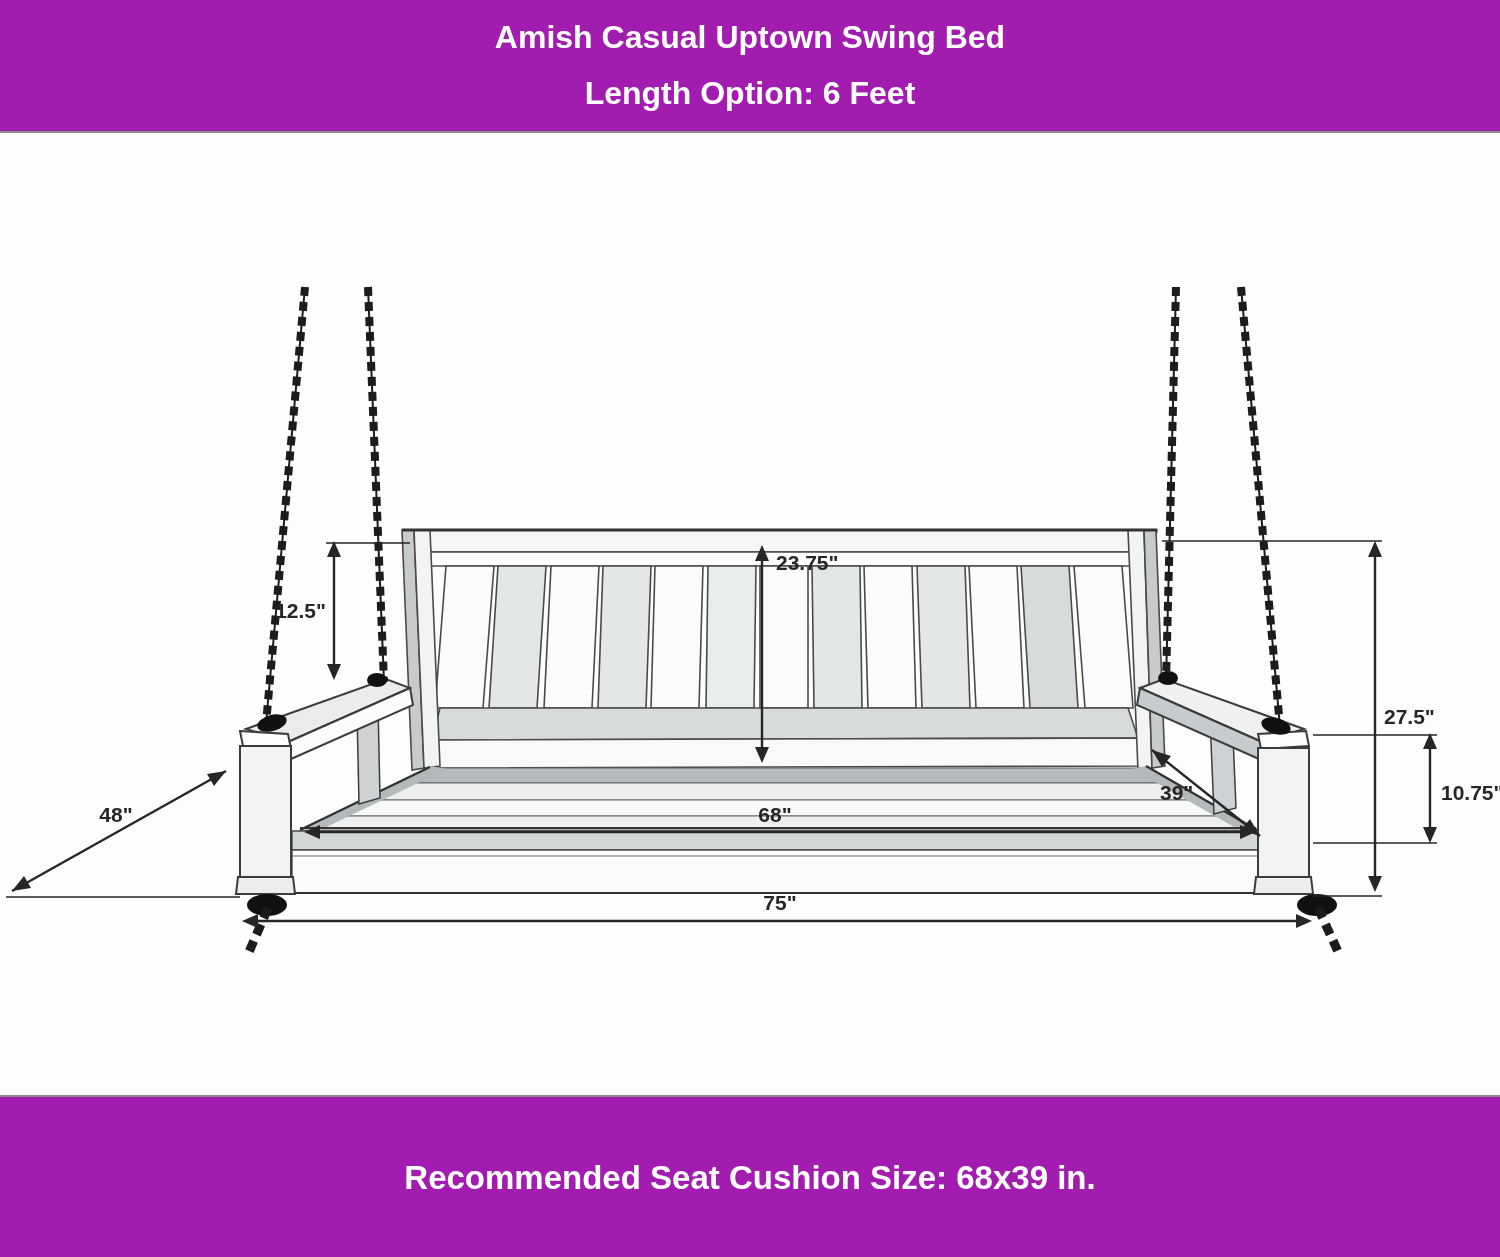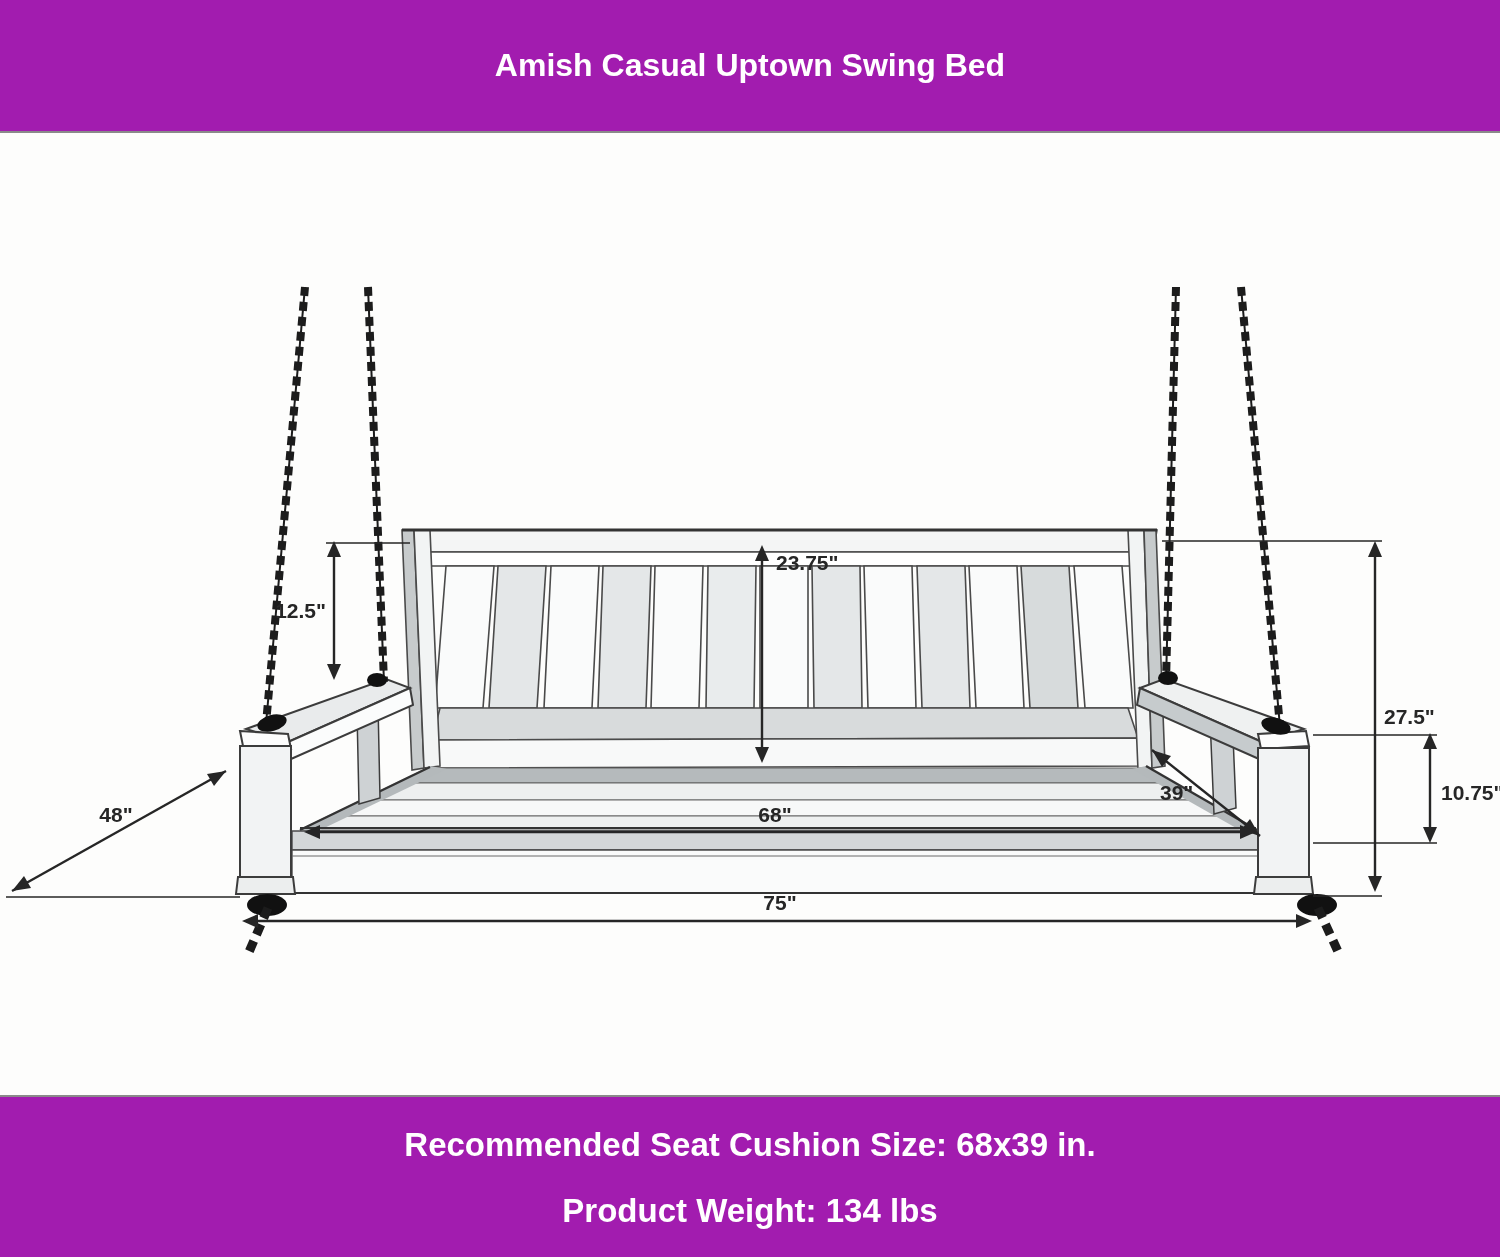--- a/index.html
+++ b/index.html
@@ -16,20 +16,21 @@
   svg.draw{position:absolute;left:0;top:0;z-index:1;}
   .dimtxt{font-family:"Liberation Sans", sans-serif;font-weight:bold;font-size:21px;fill:#262626;}
 </style>
 </head>
 <body>
 
 <div class="page">
 
   <div class="banner top">
     <div class="line">Amish Casual Uptown Swing Bed</div>
+    <div class="line">Length Option: 6 Feet</div>
   </div>
 
   <svg class="draw" width="1500" height="1257" viewBox="0 0 1500 1257">
     <rect x="0" y="0" width="1500" height="1257" fill="#fdfdfc"></rect>
 
     <g stroke="#4a4a4a" stroke-width="1.6">
 
       <polygon points="405,530 1157,530 1153,552 409,552" fill="#f4f5f5"></polygon>
       <polygon points="409,552 1153,552 1151,566 411,566" fill="#ffffff"></polygon>
 
@@ -185,16 +186,15 @@
         <line x1="246" y1="921" x2="1308" y2="921"></line>
         <polygon points="242,921 258,914 258,928" stroke="none"></polygon>
         <polygon points="1312,921 1296,914 1296,928" stroke="none"></polygon>
         <text class="dimtxt" x="780" y="910" text-anchor="middle" stroke="none">75"</text>
       </g>
     </g>
   </svg>
 
   <div class="banner bottom">
     <div class="line">Recommended Seat Cushion Size: 68x39 in.</div>
-    <div class="line">Product Weight: 134 lbs</div>
   </div>
 
 </div>
 
 </body></html>

